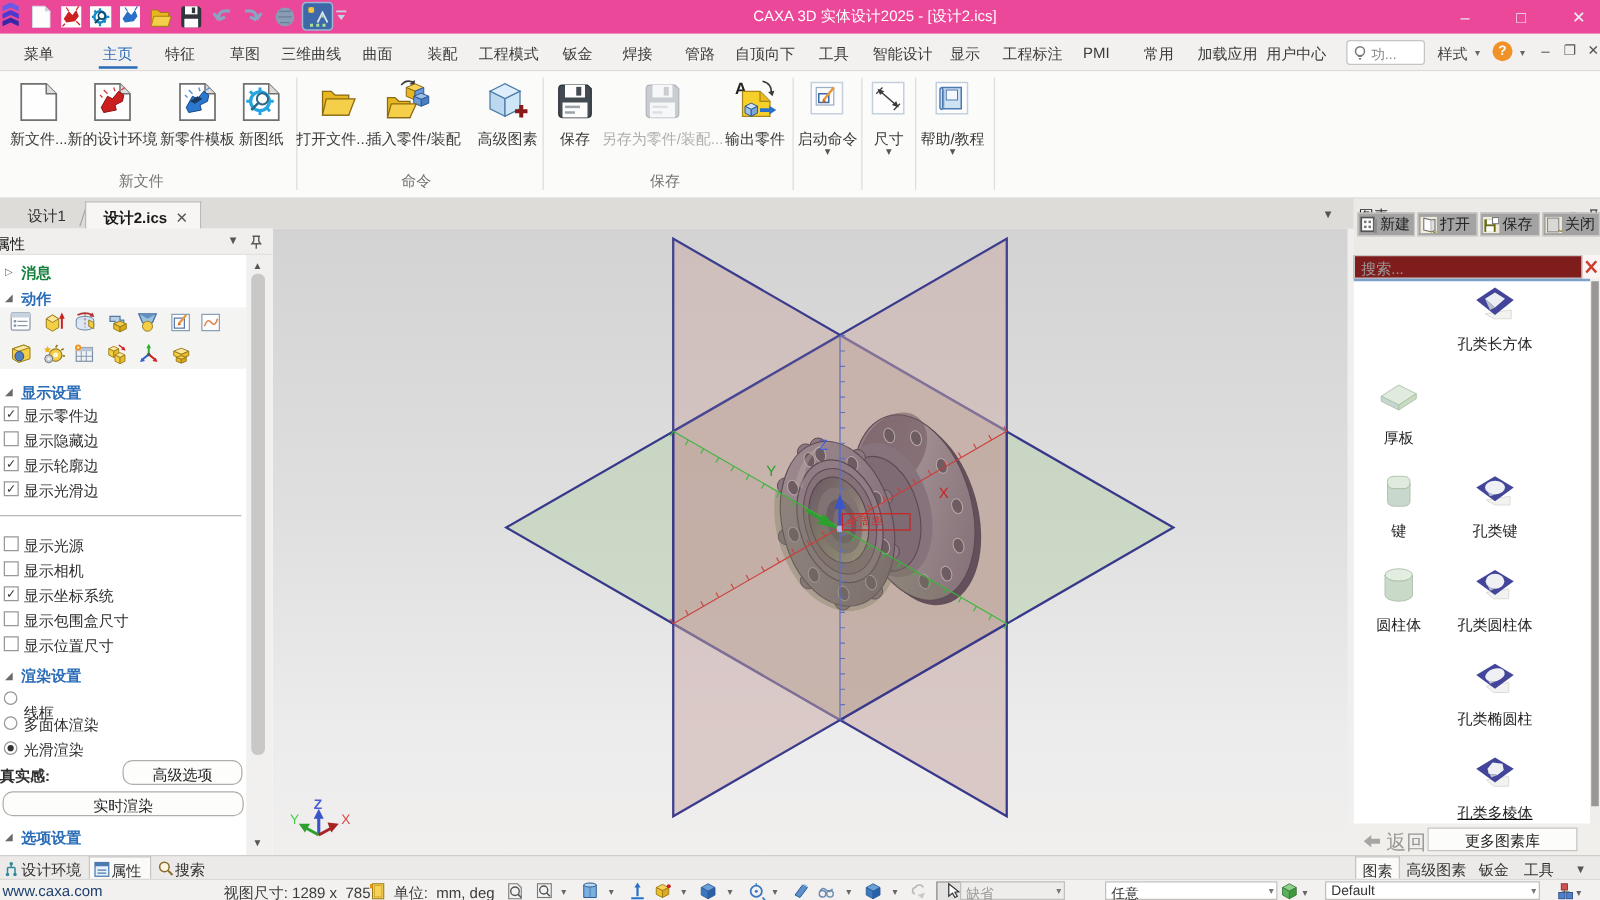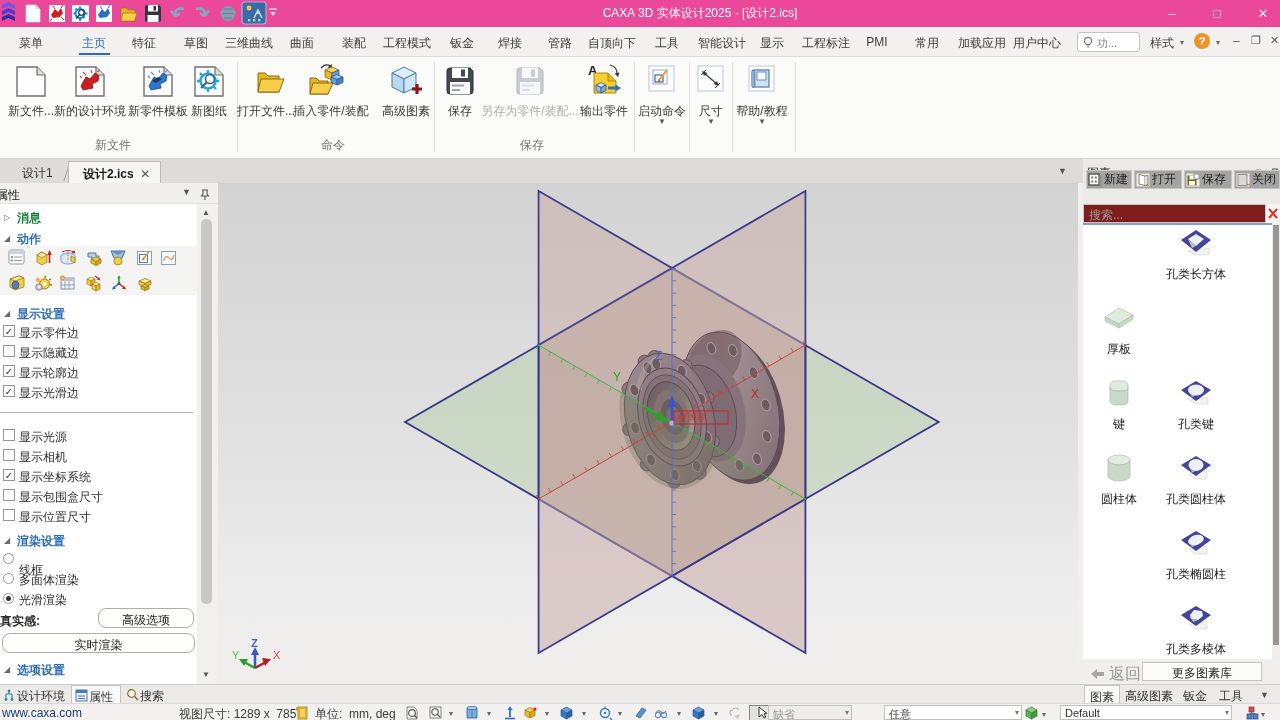--- a/index.html
+++ b/index.html
@@ -804,21 +804,21 @@
             <polygon points="2,13 17,4 32,13 17,24" fill="#43459a"></polygon>
             <ellipse cx="17" cy="13" rx="7.5" ry="6" fill="#eef0f4"></ellipse>
             <path d="M9.5 13 A7.5 6 0 0 0 17 19 L13 20.5 Z" fill="#b9bfcc"></path>
           </svg><div class="glbl">孔类圆柱体</div></div>
     <div class="gitem" style="left:78px; top:302px;"><svg width="34" height="32">
             <polygon points="10,22 16,27 28,27 28,19" fill="#f2f2f0" stroke="#d8d8d4" stroke-width="0.7"></polygon>
             <polygon points="2,13 17,4 32,13 17,24" fill="#43459a"></polygon>
             <ellipse cx="17" cy="13" rx="8" ry="5" transform="rotate(-18 17 13)" fill="#eef0f4"></ellipse>
             <path d="M10 15 A8 5 -18 0 0 18 18 L13 20 Z" fill="#b9bfcc"></path>
           </svg><div class="glbl">孔类椭圆柱</div></div>
-    <div class="gitem" style="left:78px; top:377px;"><svg width="34" height="32">
+    <div class="gitem" style="left:78px; top:377px;text-decoration:underline;"><svg width="34" height="32">
             <polygon points="10,22 16,27 28,27 28,19" fill="#f2f2f0" stroke="#d8d8d4" stroke-width="0.7"></polygon>
             <polygon points="2,13 17,4 32,13 17,24" fill="#43459a"></polygon>
             <polygon points="11,13 15,8 23,9 24,14 19,18 12,17" fill="#eef0f4"></polygon>
             <polygon points="11,13 12,17 19,18 14,20" fill="#b9bfcc"></polygon>
           </svg><div class="glbl">孔类多棱体</div></div>
   </div>
   <div id="rvscroll">
         <div id="rvthumb"></div>
       </div>
   <div id="rfoot">

